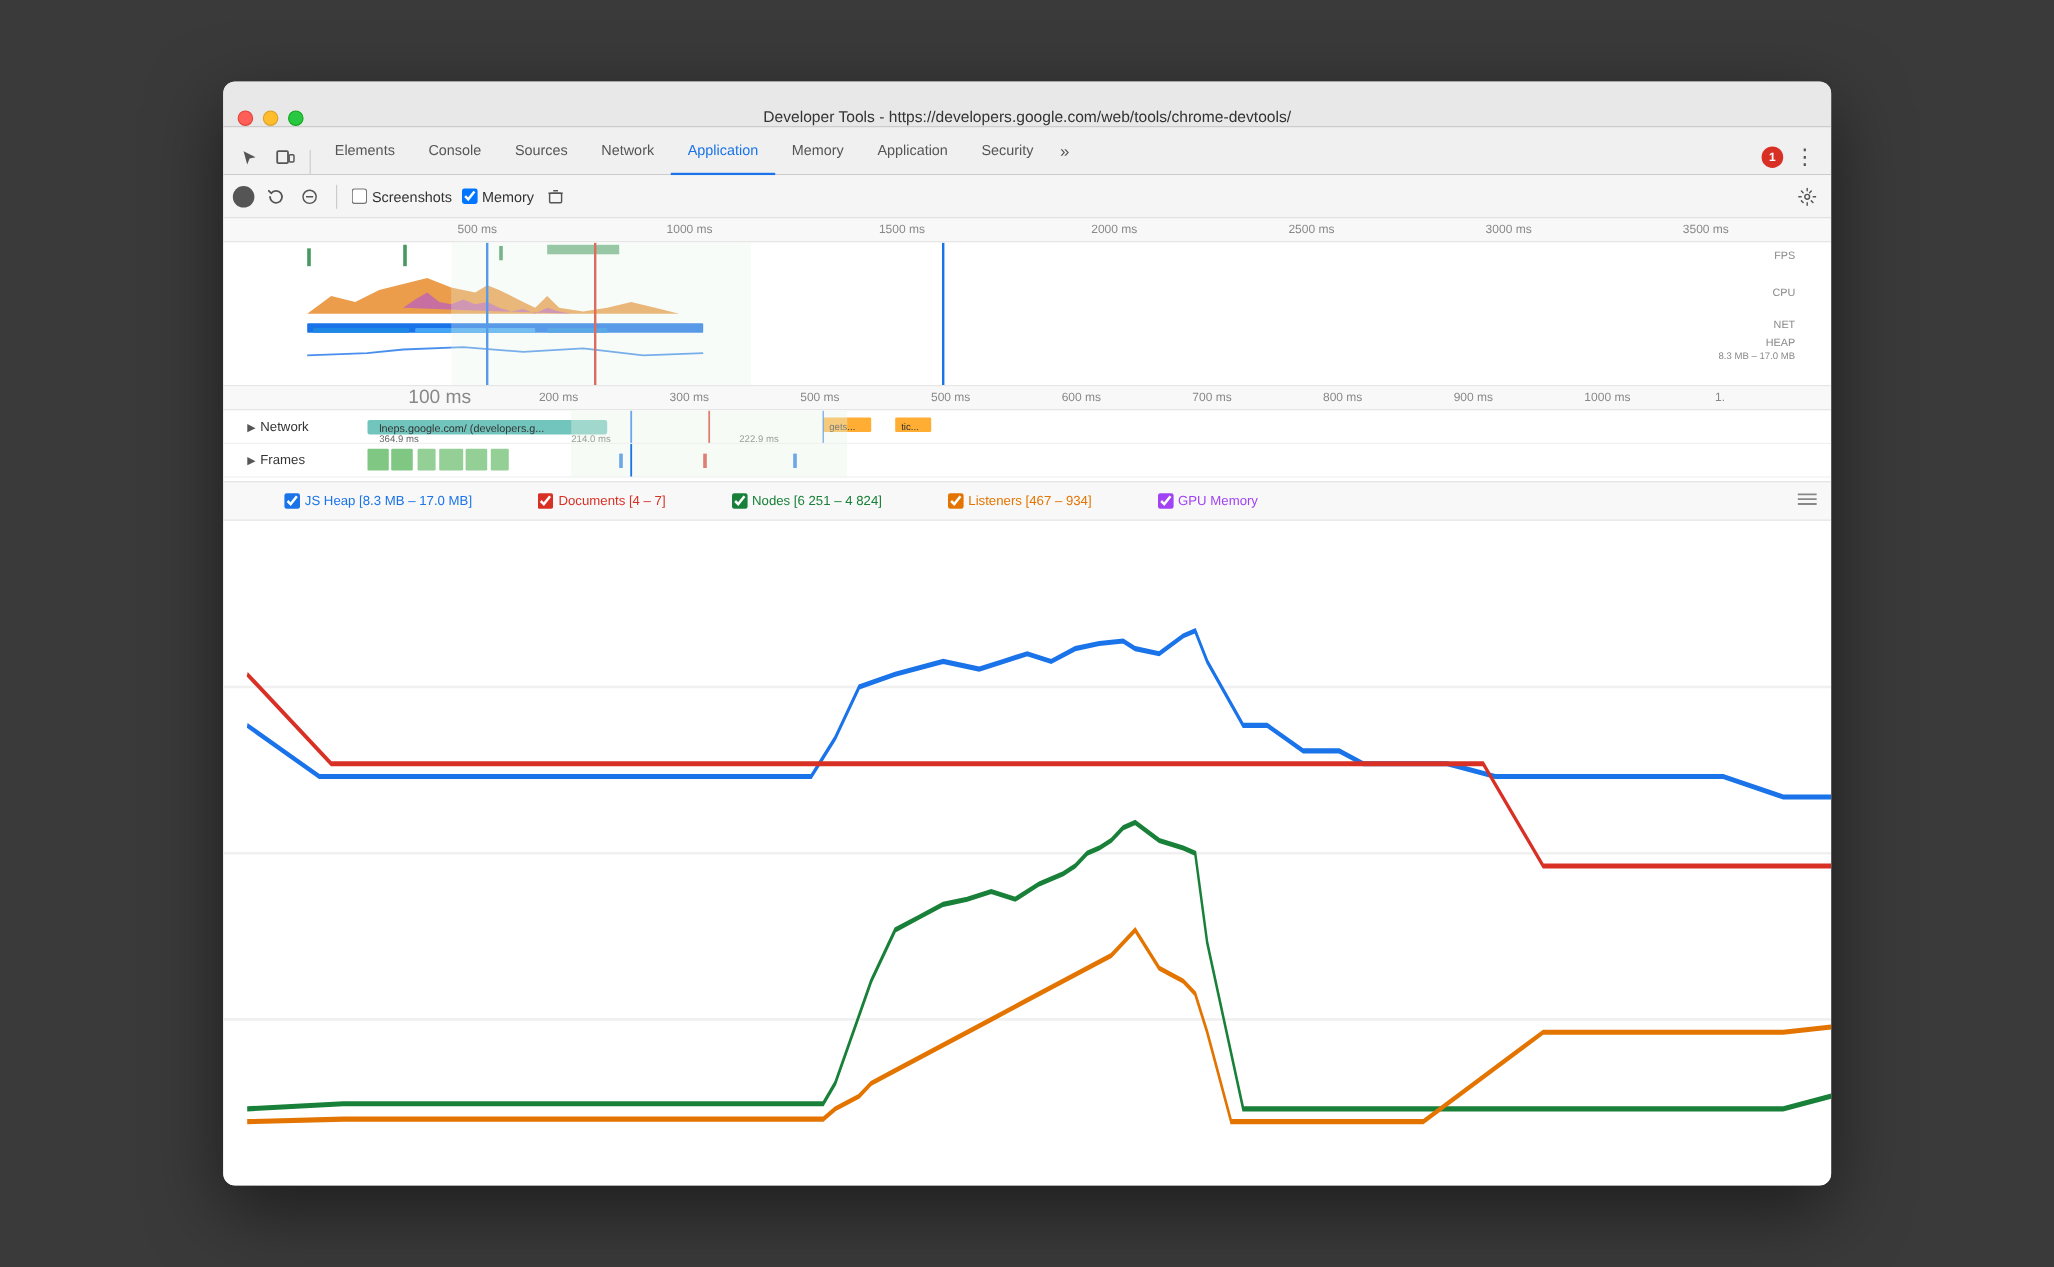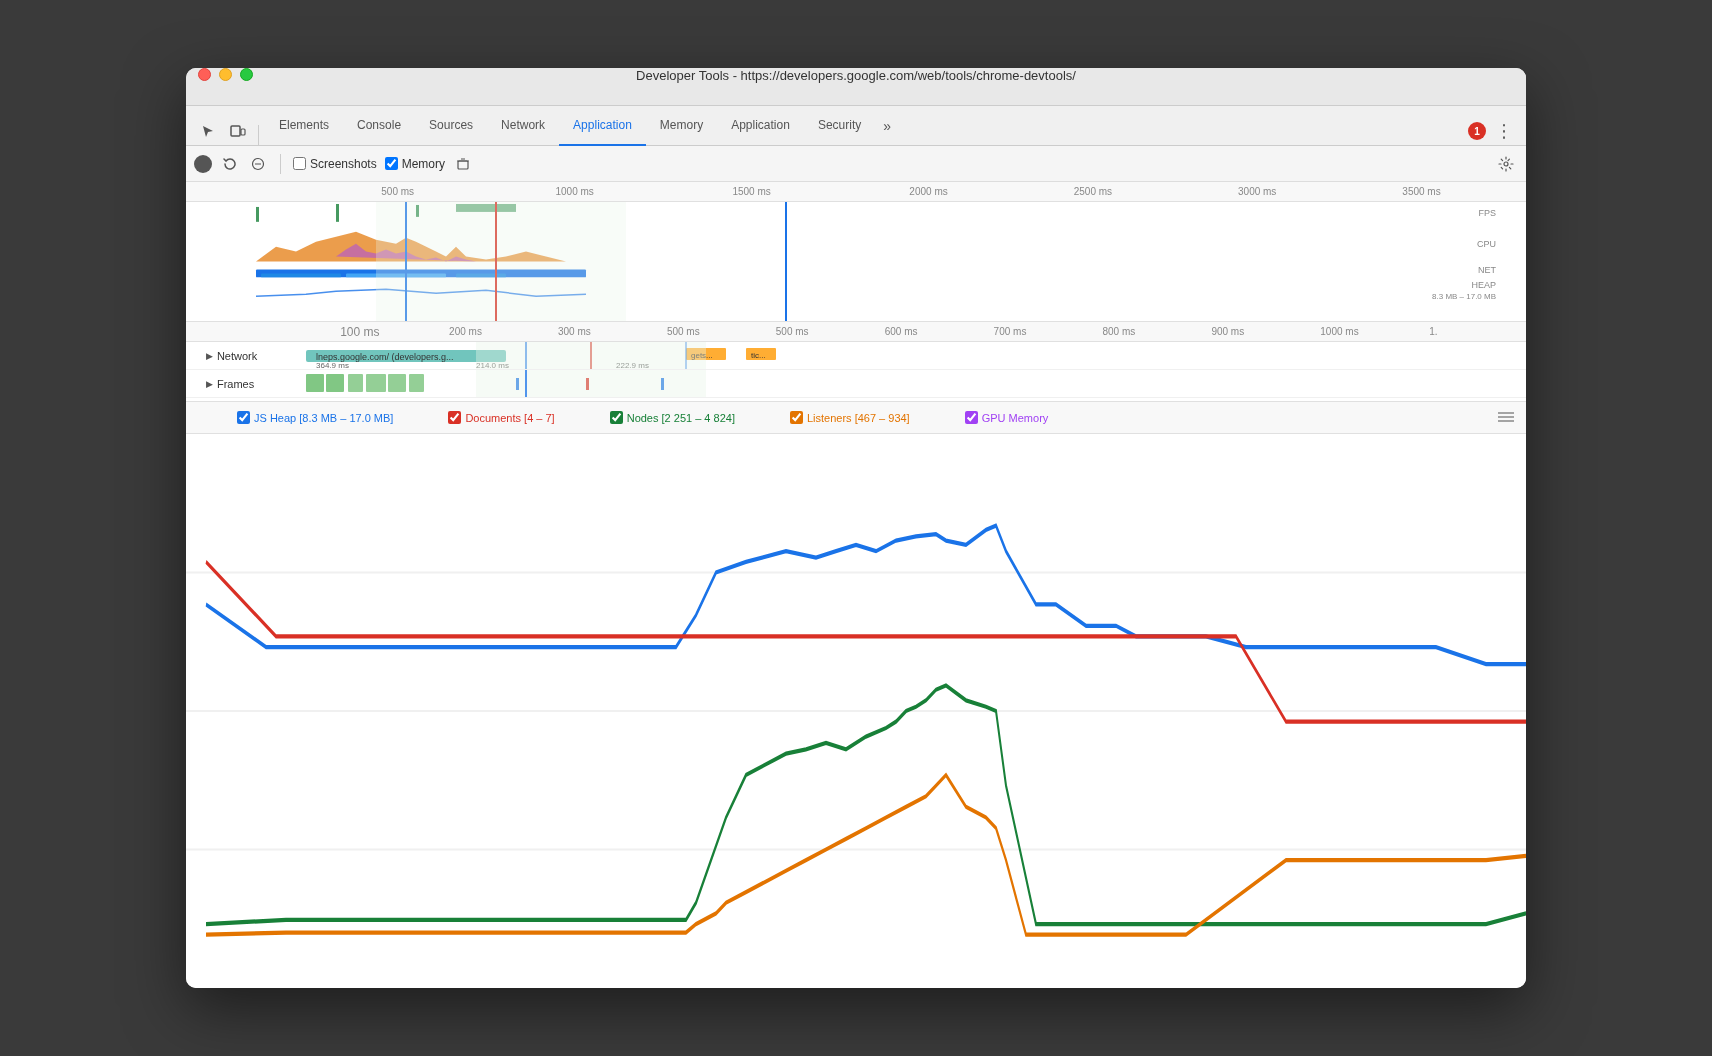--- a/index.html
+++ b/index.html
@@ -20,21 +20,21 @@
       overflow: hidden;
       display: flex;
       flex-direction: column;
     }
     
     .title-bar {
       background: #e8e8e8;
       border-bottom: 1px solid #ccc;
       height: 38px;
       display: flex;
-      align-items: flex-start;
+      align-items: flex-end;
       padding: 0 12px;
       position: relative;
       flex-shrink: 0;
     }
     .traffic-lights {
       display: flex;
       gap: 8px;
       align-items: center;
     }
     .traffic-light {
@@ -440,21 +440,21 @@
 
       <text x="1310" y="72" font-size="9" fill="#888" text-anchor="end">NET</text>
 
       <text x="1310" y="87" font-size="9" fill="#888" text-anchor="end">HEAP</text>
       <text x="1310" y="98" font-size="8" fill="#888" text-anchor="end">8.3 MB – 17.0 MB</text>
     </svg>
   </div>
 
   <div class="timeline-ruler2" style="height:20px;background:#f8f8f8;border-bottom:1px solid #e0e0e0;position:relative;flex-shrink:0;">
     <div style="margin-left:130px;position:relative;height:100%;display:flex;align-items:center;">
-      <span style="position:absolute;left:2%;font-size:12px;color:#888;">100 ms</span>
+      <span style="position:absolute;left:2%;font-size:16px;color:#888;">100 ms</span>
       <span style="position:absolute;left:11%;font-size:10px;color:#888;">200 ms</span>
       <span style="position:absolute;left:20%;font-size:10px;color:#888;">300 ms</span>
       <span style="position:absolute;left:29%;font-size:10px;color:#888;">500 ms</span>
       <span style="position:absolute;left:38%;font-size:10px;color:#888;">500 ms</span>
       <span style="position:absolute;left:47%;font-size:10px;color:#888;">600 ms</span>
       <span style="position:absolute;left:56%;font-size:10px;color:#888;">700 ms</span>
       <span style="position:absolute;left:65%;font-size:10px;color:#888;">800 ms</span>
       <span style="position:absolute;left:74%;font-size:10px;color:#888;">900 ms</span>
       <span style="position:absolute;left:83%;font-size:10px;color:#888;">1000 ms</span>
       <span style="position:absolute;left:92%;font-size:10px;color:#888;">1.</span>
@@ -523,21 +523,21 @@
     <div class="legend-item">
       <input type="checkbox" checked="" style="accent-color: rgb(26, 115, 232); width: 13px; height: 13px;">
       <span style="color:#1a73e8;font-size:11px;">JS Heap [8.3 MB – 17.0 MB]</span>
     </div>
     <div class="legend-item">
       <input type="checkbox" checked="" style="accent-color: rgb(217, 48, 37); width: 13px; height: 13px;">
       <span style="color:#d93025;font-size:11px;">Documents [4 – 7]</span>
     </div>
     <div class="legend-item">
       <input type="checkbox" checked="" style="accent-color: rgb(24, 128, 56); width: 13px; height: 13px;">
-      <span style="color:#188038;font-size:11px;">Nodes [2 251 – 4 824]</span>
+      <span style="color:#188038;font-size:11px;">Nodes [6 251 – 4 824]</span>
     </div>
     <div class="legend-item">
       <input type="checkbox" checked="" style="accent-color: rgb(227, 116, 0); width: 13px; height: 13px;">
       <span style="color:#e37400;font-size:11px;">Listeners [467 – 934]</span>
     </div>
     <div class="legend-item">
       <input type="checkbox" checked="" style="accent-color: rgb(161, 66, 244); width: 13px; height: 13px;">
       <span style="color:#a142f4;font-size:11px;">GPU Memory</span>
     </div>
     <div style="margin-left:auto;">

